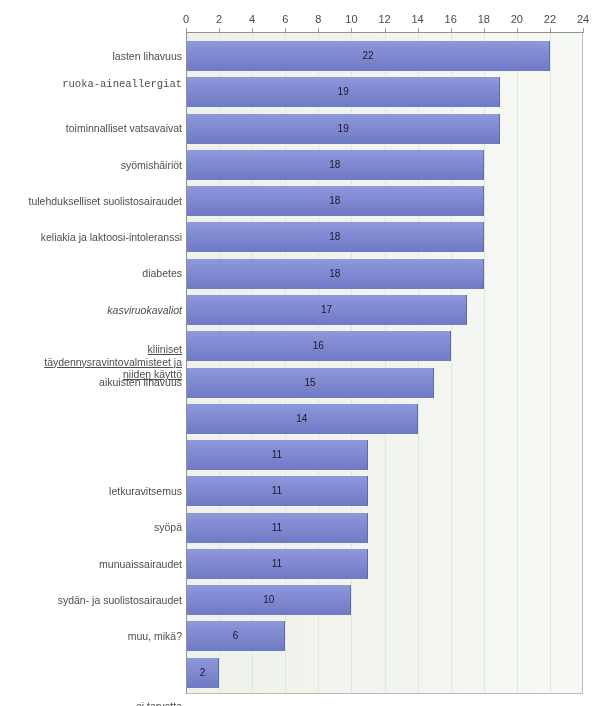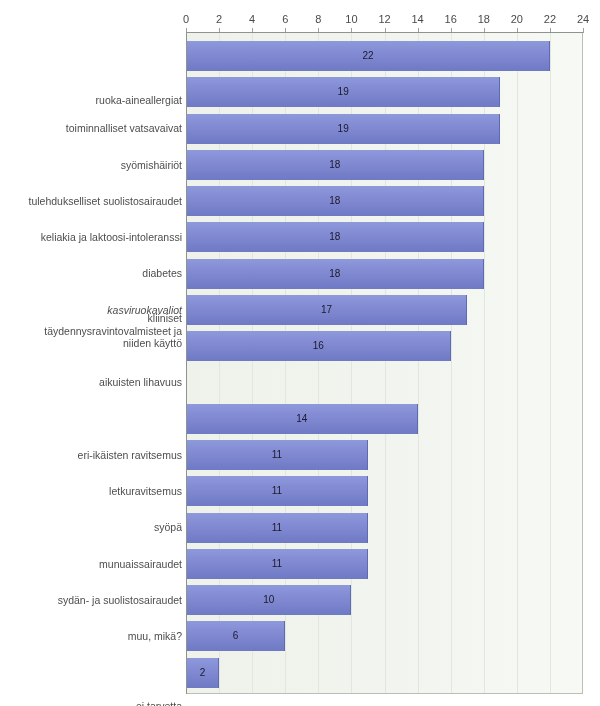--- a/index.html
+++ b/index.html
@@ -230,20 +230,24 @@
           <div class="bar-value" style="left: 148.875px;">18</div>
         </div>
         <div class="bar-row" style="top: 261.944px; height: 34px;">
           <div class="bar" style="width: 281.208px;"></div>
           <div class="bar-value" style="left: 140.604px;">17</div>
         </div>
         <div class="bar-row" style="top: 298.222px; height: 30px;">
           <div class="bar" style="width: 264.667px;"></div>
           <div class="bar-value" style="left: 132.333px;">16</div>
         </div>
+        <div class="bar-row" style="top: 334.5px; height: 30px;">
+          <div class="bar" style="width: 248.125px;"></div>
+          <div class="bar-value" style="left: 124.062px;">15</div>
+        </div>
         <div class="bar-row" style="top: 370.778px; height: 30px;">
           <div class="bar" style="width: 231.583px;"></div>
           <div class="bar-value" style="left: 115.792px;">14</div>
         </div>
         <div class="bar-row" style="top: 407.056px; height: 30px;">
           <div class="bar" style="width: 181.958px;"></div>
           <div class="bar-value" style="left: 90.9792px;">11</div>
         </div>
         <div class="bar-row" style="top: 443.333px; height: 30px;">
           <div class="bar" style="width: 181.958px;"></div>
@@ -267,32 +271,32 @@
         </div>
         <div class="bar-row" style="top: 624.722px; height: 30px;">
           <div class="bar" style="width: 33.0833px;"></div>
           <div class="bar-value" style="left: 16.5417px;">2</div>
         </div>
       </div>
   </div>
   <div id="plot-left-border"></div>
 
   <div id="category-labels">
-      <div class="cat-label" style="top: 52px; height: 30px;">ruoka-aineallergiat</div>
+      <div class="cat-label" style="top: 8px; height: 30px;">lasten lihavuus</div>
+      <div class="cat-label" style="top: 36px; height: 30px; font-family: Liberation Mono, monospace;">ruoka-aineallergiat</div>
       <div class="cat-label" style="top: 80.5556px; height: 30px;">toiminnalliset vatsavaivat</div>
       <div class="cat-label" style="top: 116.833px; height: 30px;">syömishäiriöt</div>
       <div class="cat-label" style="top: 153.111px; height: 30px;">tulehdukselliset suolistosairaudet</div>
       <div class="cat-label" style="top: 189.389px; height: 30px;">keliakia ja laktoosi-intoleranssi</div>
       <div class="cat-label" style="top: 225.667px; height: 30px;">diabetes</div>
       <div class="cat-label" style="top: 261.944px; height: 30px; font-style: italic;">kasviruokavaliot</div>
-      <div class="cat-label" style="top: 283px; height: 30px;">kliiniset
+      <div class="cat-label" style="top: 314px; height: 30px; text-decoration: underline;">kliiniset
 täydennysravintovalmisteet ja
 niiden käyttö</div>
       <div class="cat-label" style="top: 334.5px; height: 30px;">aikuisten lihavuus</div>
-      <div class="cat-label" style="top: 407.056px; height: 30px;">eri-ikäisten ravitsemus</div>
       <div class="cat-label" style="top: 443.333px; height: 30px;">letkuravitsemus</div>
       <div class="cat-label" style="top: 479.611px; height: 30px;">syöpä</div>
       <div class="cat-label" style="top: 515.889px; height: 30px;">munuaissairaudet</div>
       <div class="cat-label" style="top: 552.167px; height: 30px;">sydän- ja suolistosairaudet</div>
       <div class="cat-label" style="top: 588.444px; height: 30px;">muu, mikä?</div>
       <div class="cat-label" style="top: 658px; height: 30px;">ei tarvetta</div>
     </div>
 
 </div>
 

